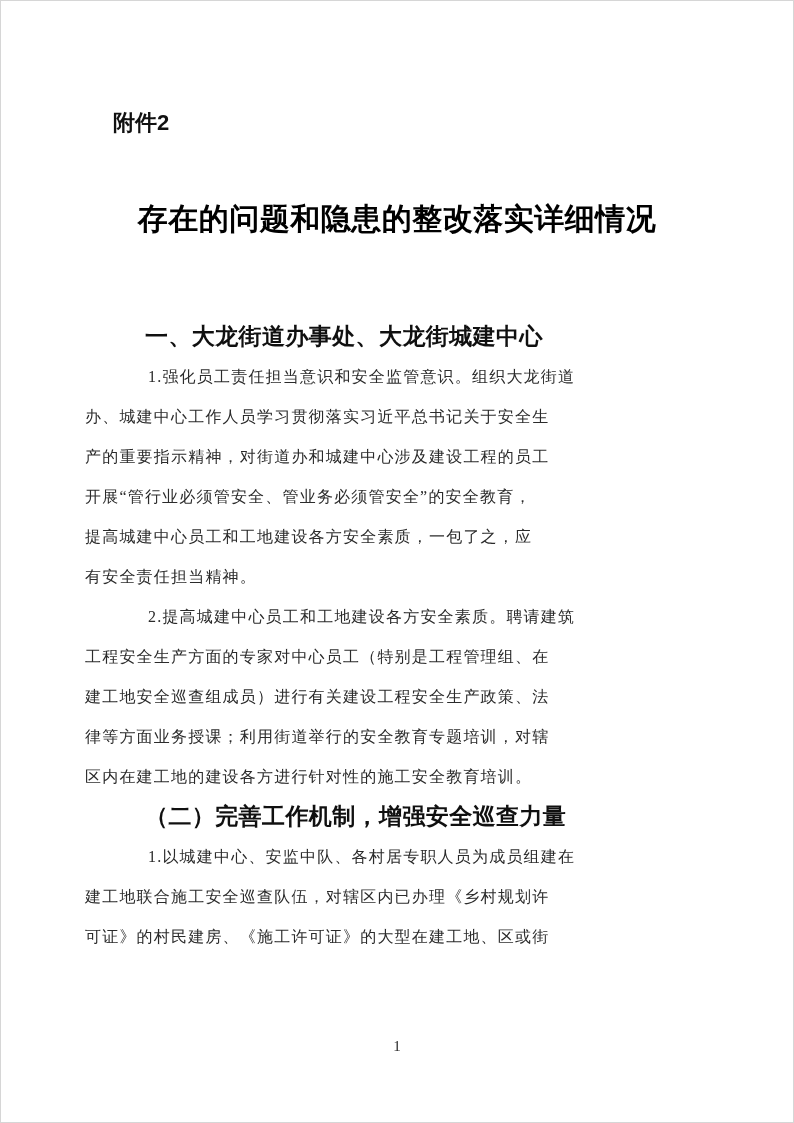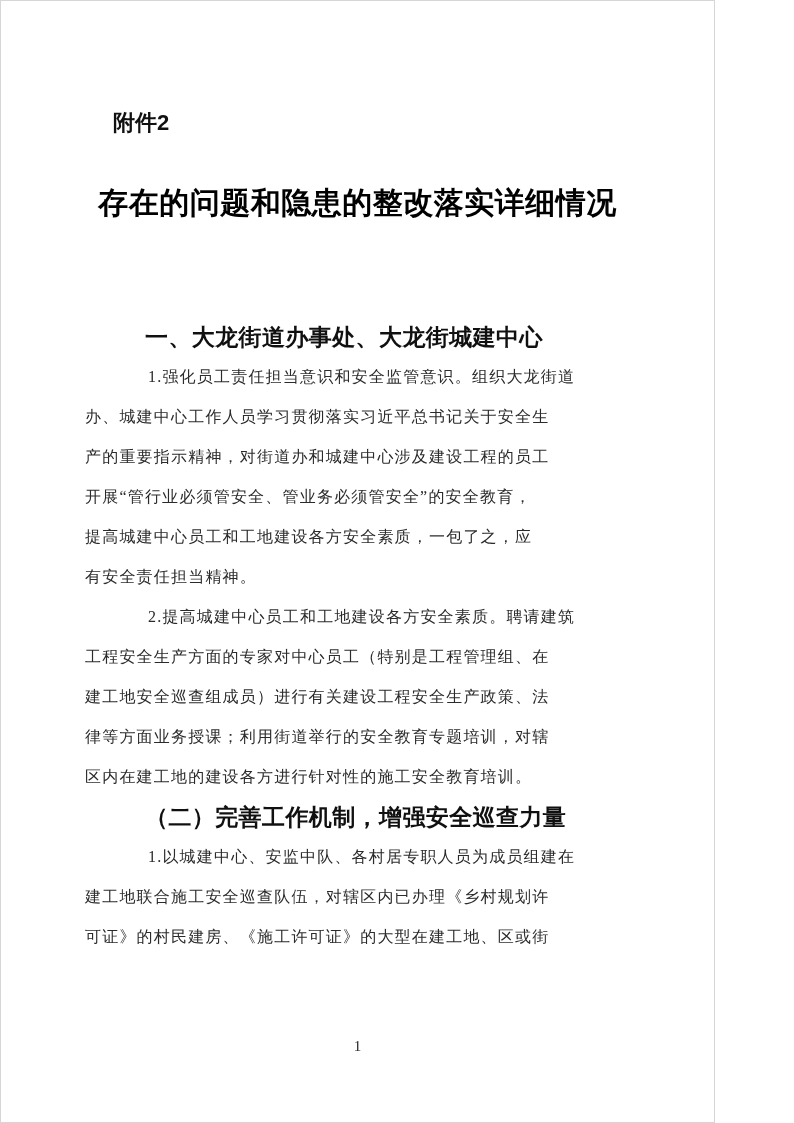--- a/index.html
+++ b/index.html
@@ -2,21 +2,21 @@
 <html lang="zh"><head>
 <meta charset="utf-8">
 <style>
   html, body {
     margin: 0;
     padding: 0;
     background: #ffffff;
   }
   .page {
     position: relative;
-    width: 715px;
+    width: 794px;
     height: 1123px;
     background: #ffffff;
     box-shadow: inset 0 0 0 1px #d6d6d6;
     overflow: hidden;
     font-family: "Liberation Serif", "DejaVu Serif", serif;
     color: #262626;
   }
   .attachment-label {
     position: absolute;
     left: 113px;
@@ -26,21 +26,21 @@
     font-family: "Liberation Sans", "DejaVu Sans", sans-serif;
     font-weight: 700;
     font-size: 22px;
     color: #111111;
     white-space: nowrap;
   }
   .doc-title {
     position: absolute;
     left: 0;
     right: 0;
-    top: 182px;
+    top: 198px;
     height: 42px;
     line-height: 42px;
     text-align: center;
     font-family: "Liberation Sans", "DejaVu Sans", sans-serif;
     font-weight: 700;
     font-size: 30px;
     letter-spacing: 0.5px;
     color: #000000;
     white-space: nowrap;
   }
@@ -52,21 +52,21 @@
   }
   .line {
     height: 40px;
     line-height: 40px;
     white-space: nowrap;
     font-size: 16px;
     letter-spacing: 1.2px;
     color: #2b2b2b;
   }
   .line.heading {
-    font-family: Liberation Sans, sans-serif;
+    font-family: Liberation Serif, serif;
     font-weight: 700;
     font-size: 23px;
     letter-spacing: 0.4px;
     color: #101010;
     padding-left: 60px;
   }
   .line.first {
     padding-left: 63px;
   }
   .page-number {

